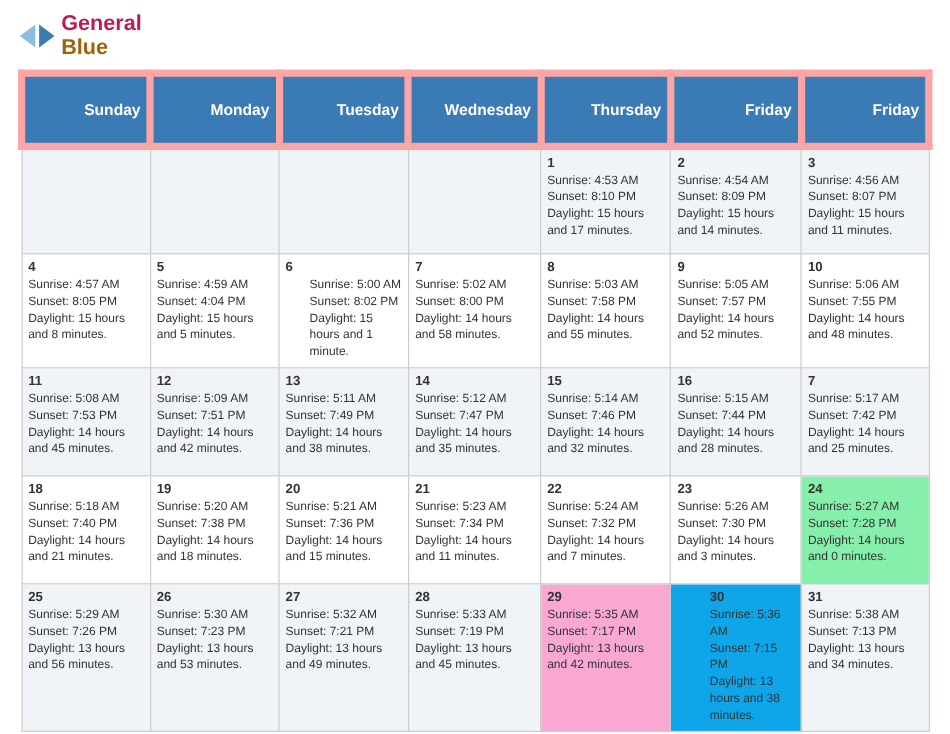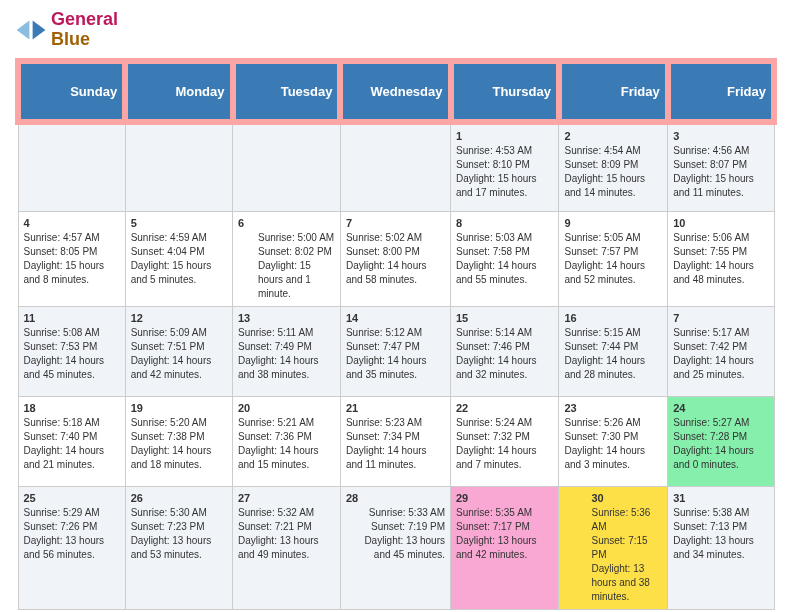--- a/index.html
+++ b/index.html
@@ -301,31 +301,31 @@
 Daylight: 13 hours and 53 minutes.</div>
           </td>
           <td style="background-color: rgb(240, 244, 248);">
             <span class="day-number">27</span>
             <div class="day-info" style="white-space: pre-line;">Sunrise: 5:32 AM
 Sunset: 7:21 PM
 Daylight: 13 hours and 49 minutes.</div>
           </td>
           <td style="background-color: rgb(240, 244, 248);">
             <span class="day-number">28</span>
-            <div class="day-info" style="white-space: pre-line; text-align: right;">Sunrise: 5:33 AM
+            <div class="day-info" style="white-space: pre-line;">Sunrise: 5:33 AM
 Sunset: 7:19 PM
 Daylight: 13 hours and 45 minutes.</div>
           </td>
           <td style="background-color: #f9a8d4;">
             <span class="day-number">29</span>
             <div class="day-info" style="white-space: pre-line;">Sunrise: 5:35 AM
 Sunset: 7:17 PM
 Daylight: 13 hours and 42 minutes.</div>
           </td>
-          <td style="background-color: #fde047; padding-left: 32px;">
+          <td style="background-color: #0ea5e9; padding-left: 32px;">
             <span class="day-number">30</span>
             <div class="day-info" style="white-space: pre-line;">Sunrise: 5:36 AM
 Sunset: 7:15 PM
 Daylight: 13 hours and 38 minutes.</div>
           </td>
           <td style="background-color: rgb(240, 244, 248);">
             <span class="day-number">31</span>
             <div class="day-info" style="white-space: pre-line;">Sunrise: 5:38 AM
 Sunset: 7:13 PM
 Daylight: 13 hours and 34 minutes.</div>

